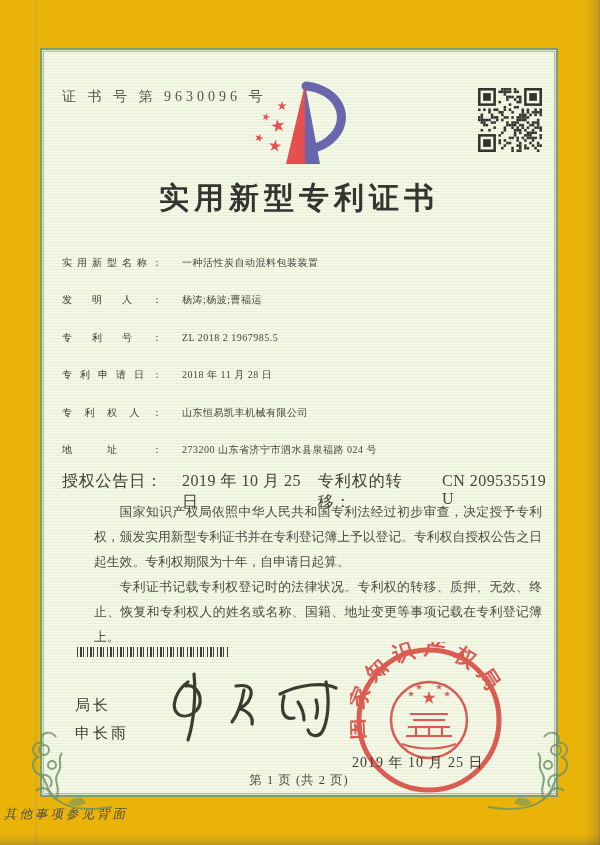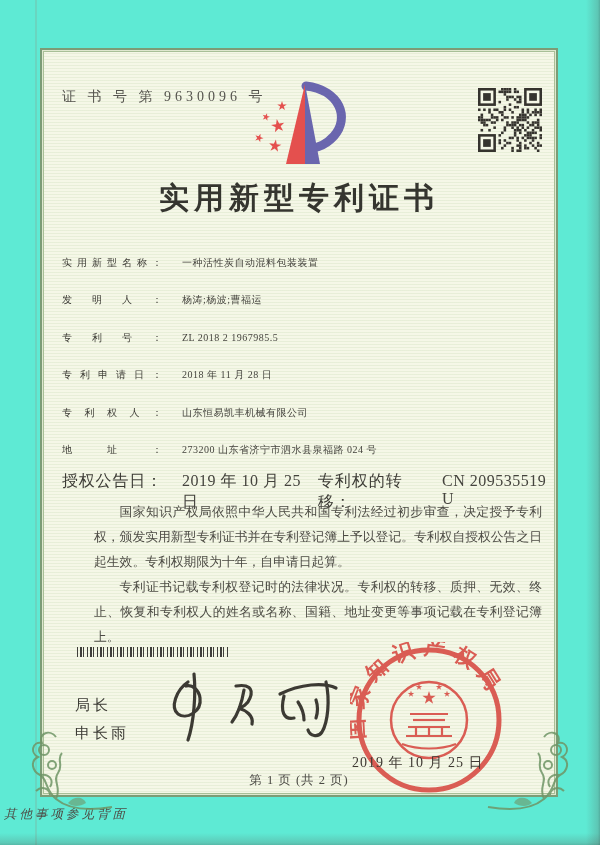--- a/index.html
+++ b/index.html
@@ -1,17 +1,17 @@
 <!DOCTYPE html>
 <html><head>
 <meta charset="utf-8">
 <style>
   * { margin:0; padding:0; box-sizing:border-box; }
   html,body { width:600px; height:845px; background:#ffffff; font-family:"Liberation Serif","DejaVu Serif",serif; }
-  .scan { position:relative; width:600px; height:845px; background:#5eead4; overflow:hidden; }
+  .scan { position:relative; width:600px; height:845px; background:#eab308; overflow:hidden; }
   
   .edge-right { position:absolute; top:0; right:0; width:14px; height:845px;
     background:linear-gradient(90deg, rgba(0,0,0,0) 0%, rgba(90,90,85,0.25) 85%, rgba(60,60,58,0.35) 100%); }
   .edge-bottom { position:absolute; left:0; bottom:0; width:600px; height:12px;
     background:linear-gradient(180deg, rgba(0,0,0,0) 0%, rgba(90,90,85,0.22) 80%, rgba(70,70,66,0.3) 100%); }
   .edge-left { position:absolute; top:0; left:35px; width:2px; height:845px; background:rgba(140,150,130,0.25); }
 
   
   .frame { position:absolute; left:40px; top:48px; width:518px; height:749px;
     border:2px solid #7c9c76;

